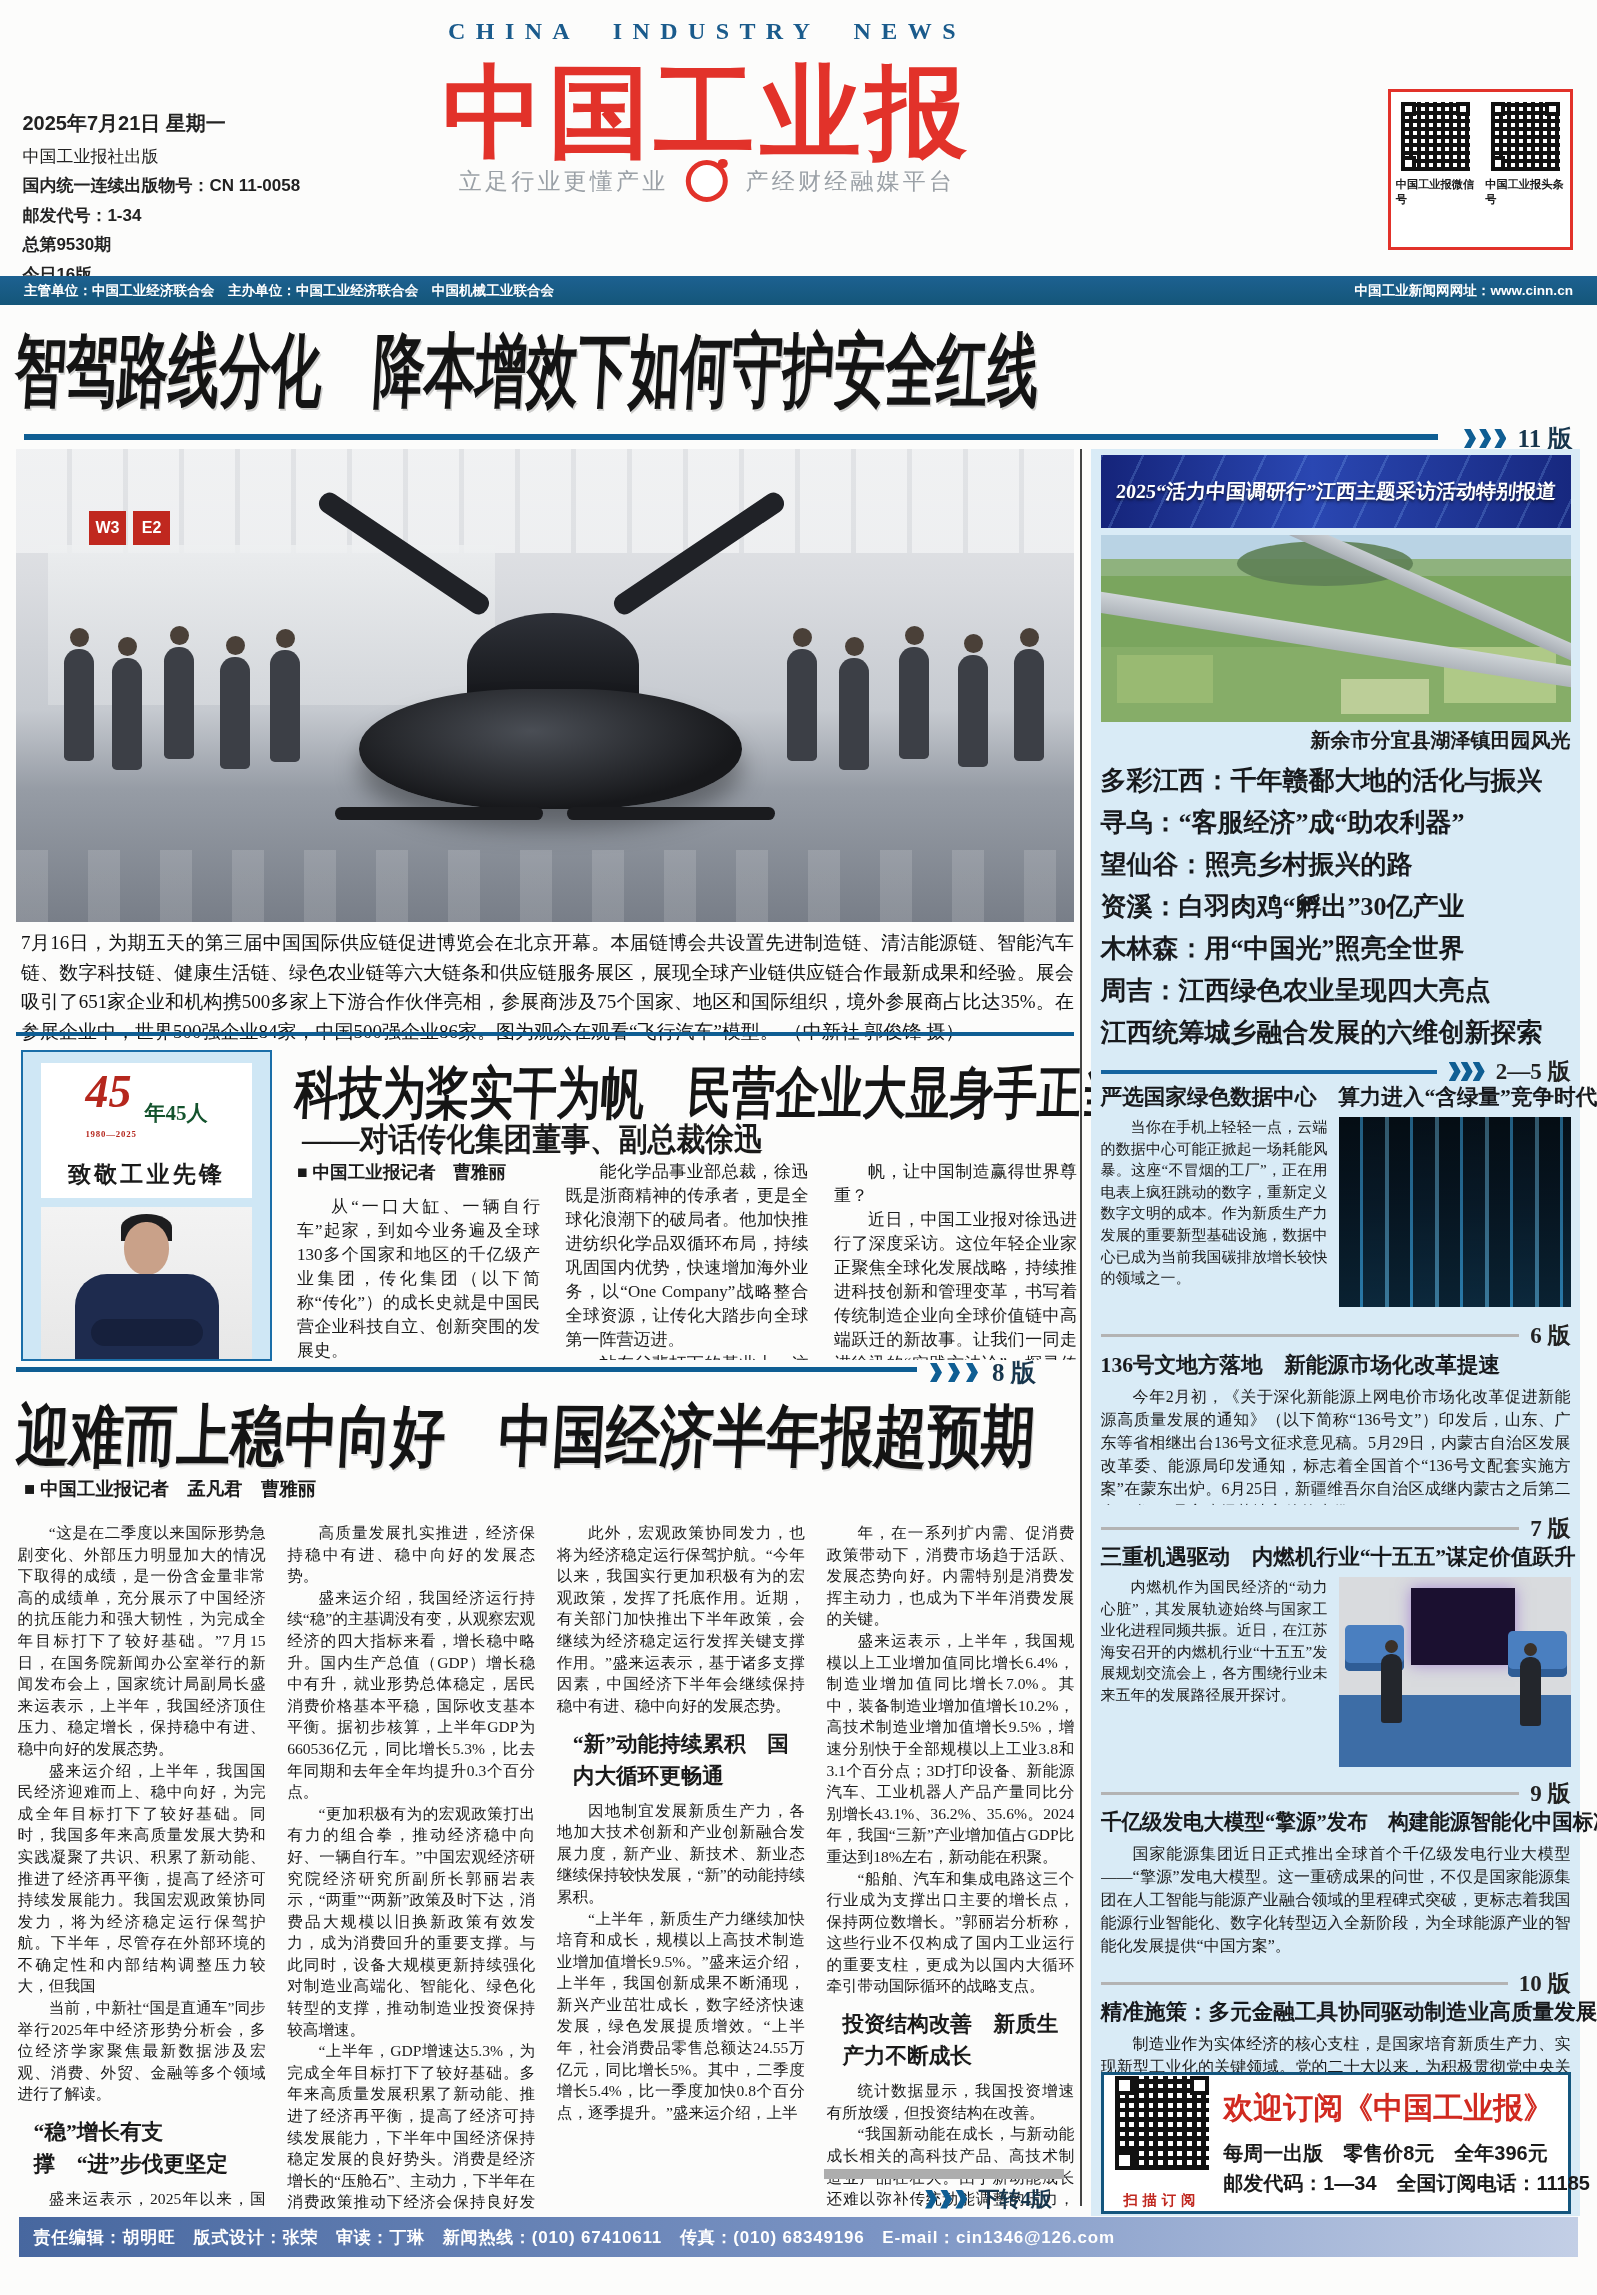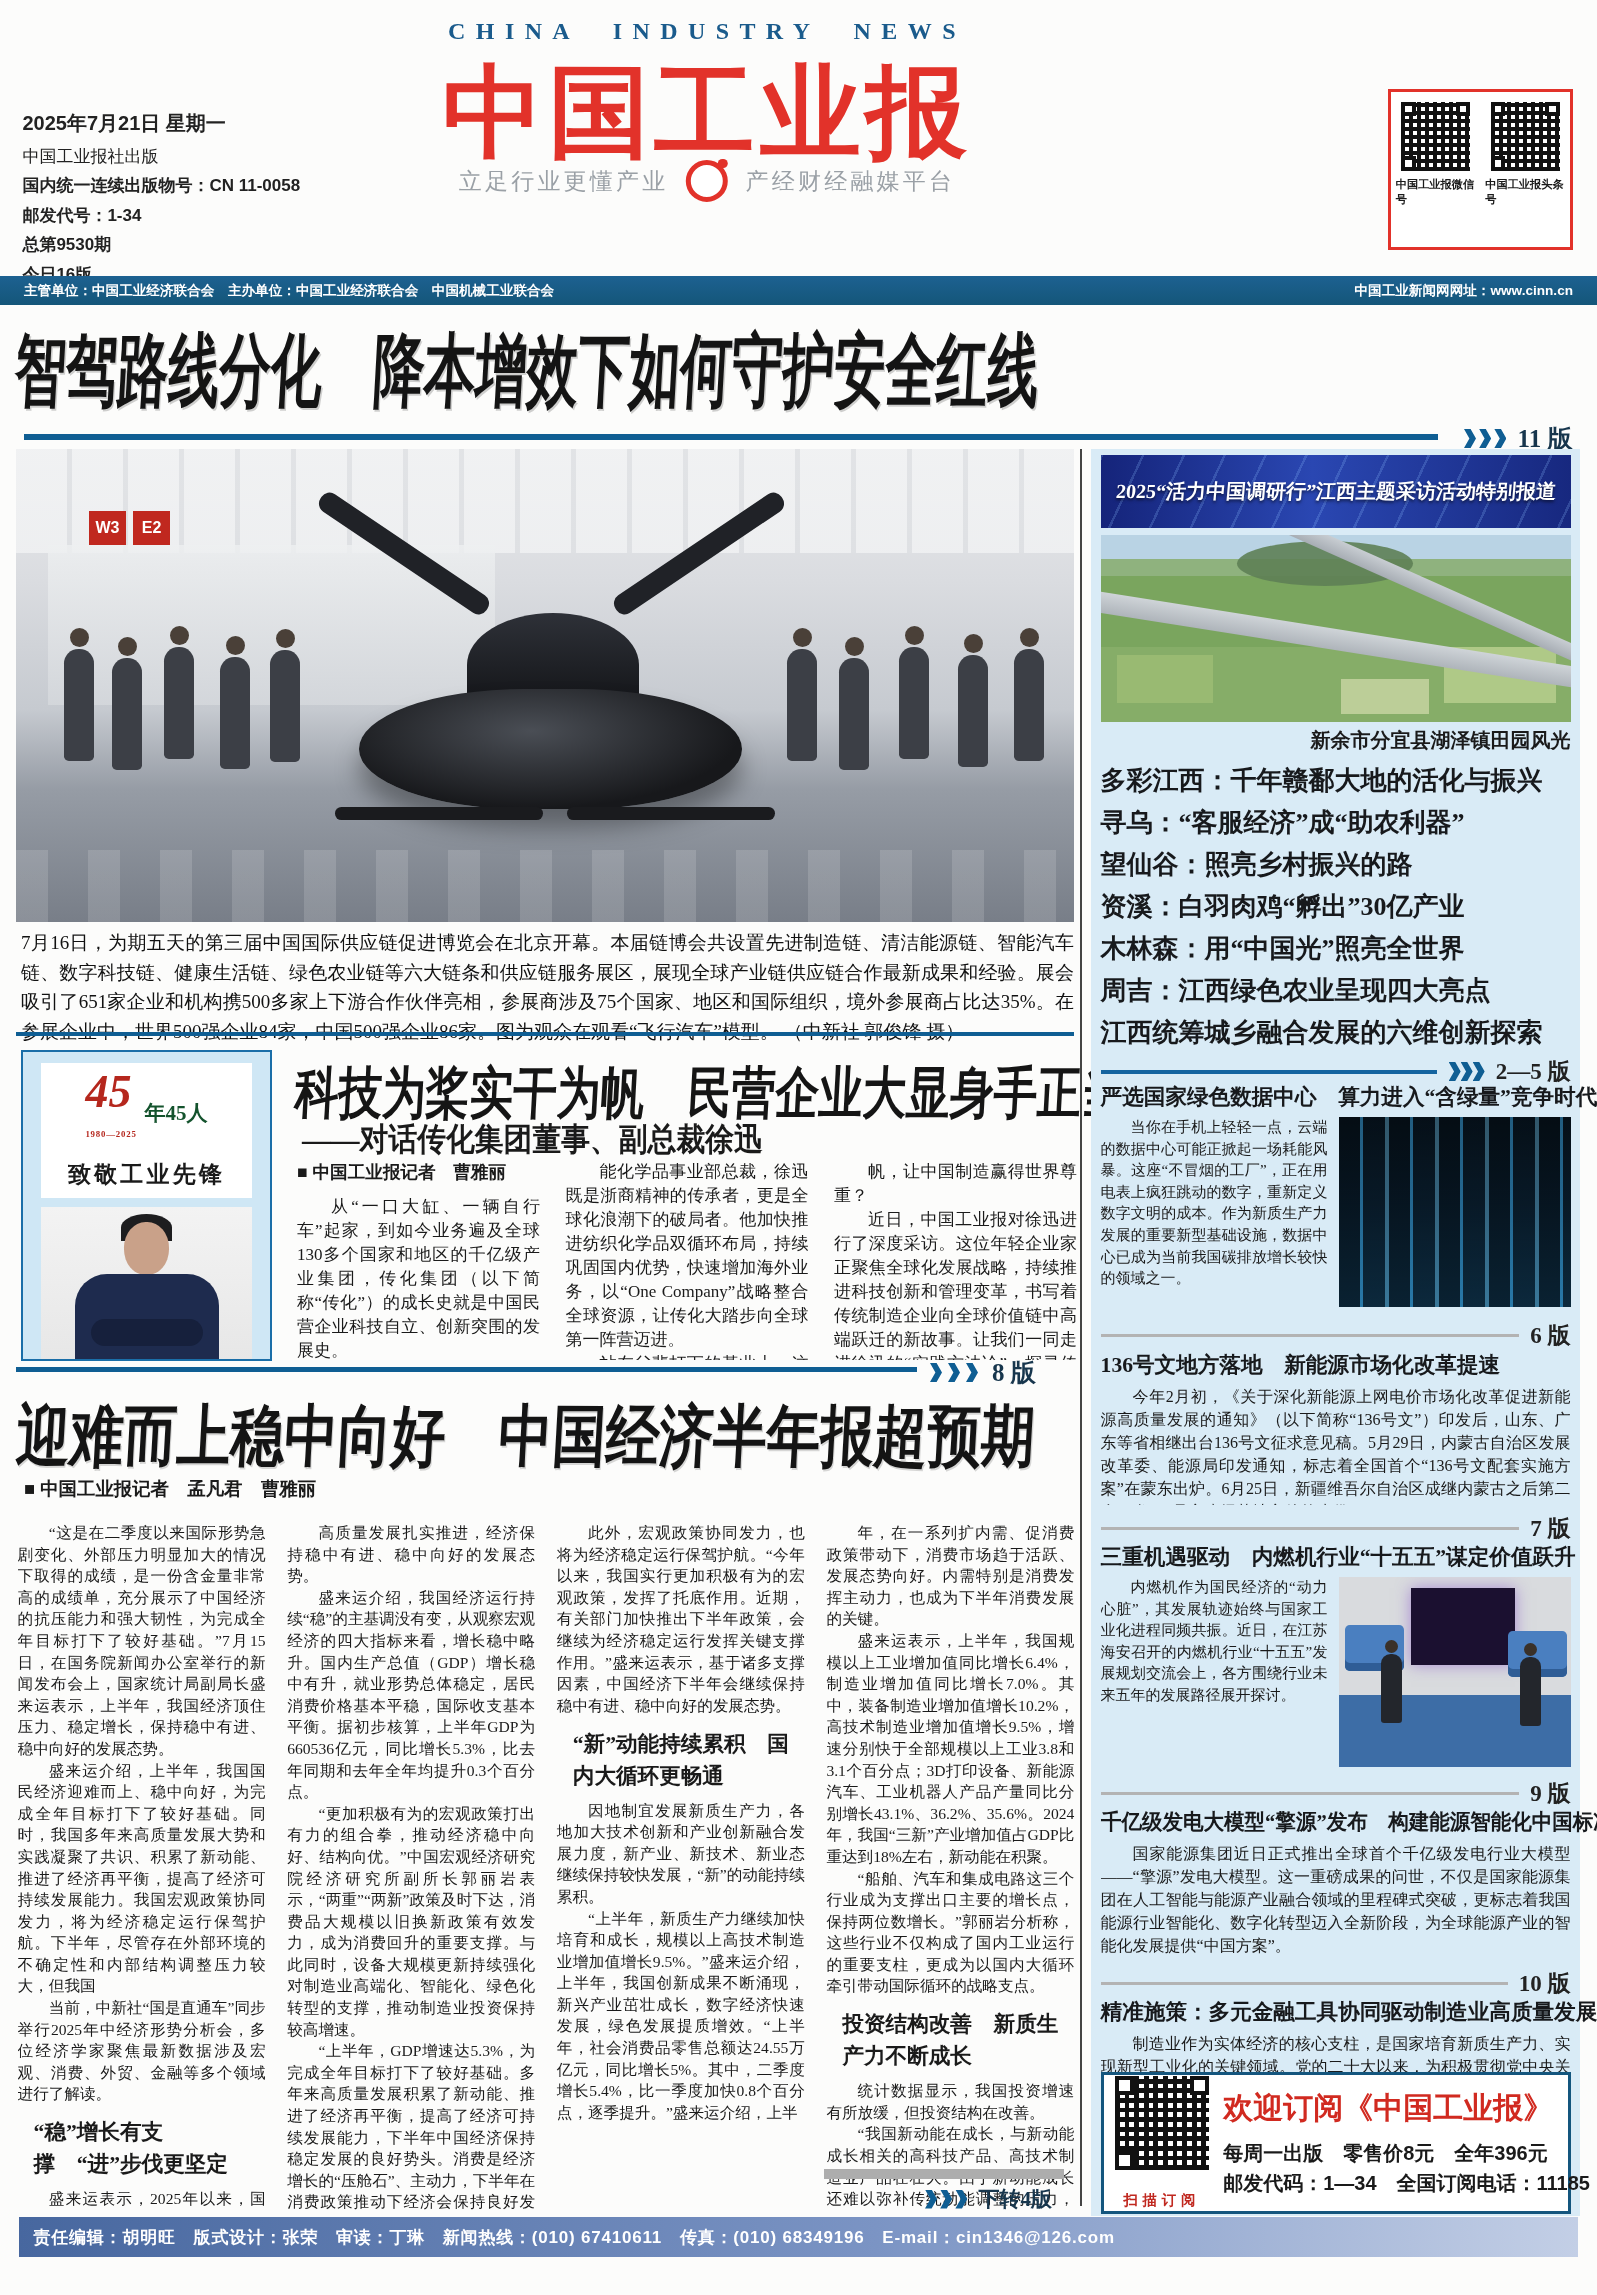--- a/index.html
+++ b/index.html
@@ -290,21 +290,21 @@
     <div class="e-col">
         <div class="para">“这是在二季度以来国际形势急剧变化、外部压力明显加大的情况下取得的成绩，是一份含金量非常高的成绩单，充分展示了中国经济的抗压能力和强大韧性，为完成全年目标打下了较好基础。”7月15日，在国务院新闻办公室举行的新闻发布会上，国家统计局副局长盛来运表示，上半年，我国经济顶住压力、稳定增长，保持稳中有进、稳中向好的发展态势。</div>
         <div class="para">盛来运介绍，上半年，我国国民经济迎难而上、稳中向好，为完成全年目标打下了较好基础。同时，我国多年来高质量发展大势和实践凝聚了共识、积累了新动能、推进了经济再平衡，提高了经济可持续发展能力。我国宏观政策协同发力，将为经济稳定运行保驾护航。下半年，尽管存在外部环境的不确定性和内部结构调整压力较大，但我国</div>
         <div class="para">当前，中新社“国是直通车”同步举行2025年中经济形势分析会，多位经济学家聚焦最新数据涉及宏观、消费、外贸、金融等多个领域进行了解读。</div>
         <div class="col-subhead">“稳”增长有支撑　“进”步伐更坚定</div>
         <div class="para">盛来运表示，2025年以来，国际环境复杂多变、国际经贸秩序遭受重创，不稳定性、不确定性明显增加，面对复杂局面，各地区各部门坚决贯彻落实党中央决策部署，加紧实施更加积极有为的宏观政策，着力稳就业、稳企业、稳市场、稳预期，国民经济顶压前行、稳定运行，主要指标好于预期，</div>
       </div>
     <div class="e-col">
         <div class="para">高质量发展扎实推进，经济保持稳中有进、稳中向好的发展态势。</div>
         <div class="para">盛来运介绍，我国经济运行持续“稳”的主基调没有变，从观察宏观经济的四大指标来看，增长稳中略升。国内生产总值（GDP）增长稳中有升，就业形势总体稳定，居民消费价格基本平稳，国际收支基本平衡。据初步核算，上半年GDP为660536亿元，同比增长5.3%，比去年同期和去年全年均提升0.3个百分点。</div>
-        <div class="para">“更加积极有为的宏观政策打出有力的组合拳，推动经济稳中向好、结构向优。”中国宏观经济研究院经济研究所副所长郭丽岩表示，“两重”“两新”政策及时下达，消费品大规模以旧换新政策有效发力，成为消费回升的重要支撑。与此同时，设备大规模更新持续强化对制造业高端化、智能化、绿色化转型的支撑，推动制造业投资保持较高增速。</div>
+        <div class="para">“更加积极有为的宏观政策打出有力的组合拳，推动经济稳中向好、一辆自行车。”中国宏观经济研究院经济研究所副所长郭丽岩表示，“两重”“两新”政策及时下达，消费品大规模以旧换新政策有效发力，成为消费回升的重要支撑。与此同时，设备大规模更新持续强化对制造业高端化、智能化、绿色化转型的支撑，推动制造业投资保持较高增速。</div>
         <div class="para">“上半年，GDP增速达5.3%，为完成全年目标打下了较好基础。多年来高质量发展积累了新动能、推进了经济再平衡，提高了经济可持续发展能力，下半年中国经济保持稳定发展的良好势头。消费是经济增长的“压舱石”、主动力，下半年在消费政策推动下经济会保持良好发展态势。</div>
       </div>
     <div class="e-col">
         <div class="para">此外，宏观政策协同发力，也将为经济稳定运行保驾护航。“今年以来，我国实行更加积极有为的宏观政策，发挥了托底作用。近期，有关部门加快推出下半年政策，会继续为经济稳定运行发挥关键支撑作用。”盛来运表示，基于诸多支撑因素，中国经济下半年会继续保持稳中有进、稳中向好的发展态势。</div>
         <div class="col-subhead">“新”动能持续累积　国内大循环更畅通</div>
         <div class="para">因地制宜发展新质生产力，各地加大技术创新和产业创新融合发展力度，新产业、新技术、新业态继续保持较快发展，“新”的动能持续累积。</div>
         <div class="para">“上半年，新质生产力继续加快培育和成长，规模以上高技术制造业增加值增长9.5%。”盛来运介绍，上半年，我国创新成果不断涌现，新兴产业茁壮成长，数字经济快速发展，绿色发展提质增效。“上半年，社会消费品零售总额达24.55万亿元，同比增长5%。其中，二季度增长5.4%，比一季度加快0.8个百分点，逐季提升。”盛来运介绍，上半</div>
       </div>
     <div class="e-col">
         <div class="para">年，在一系列扩内需、促消费政策带动下，消费市场趋于活跃、发展态势向好。内需特别是消费发挥主动力，也成为下半年消费发展的关键。</div>

